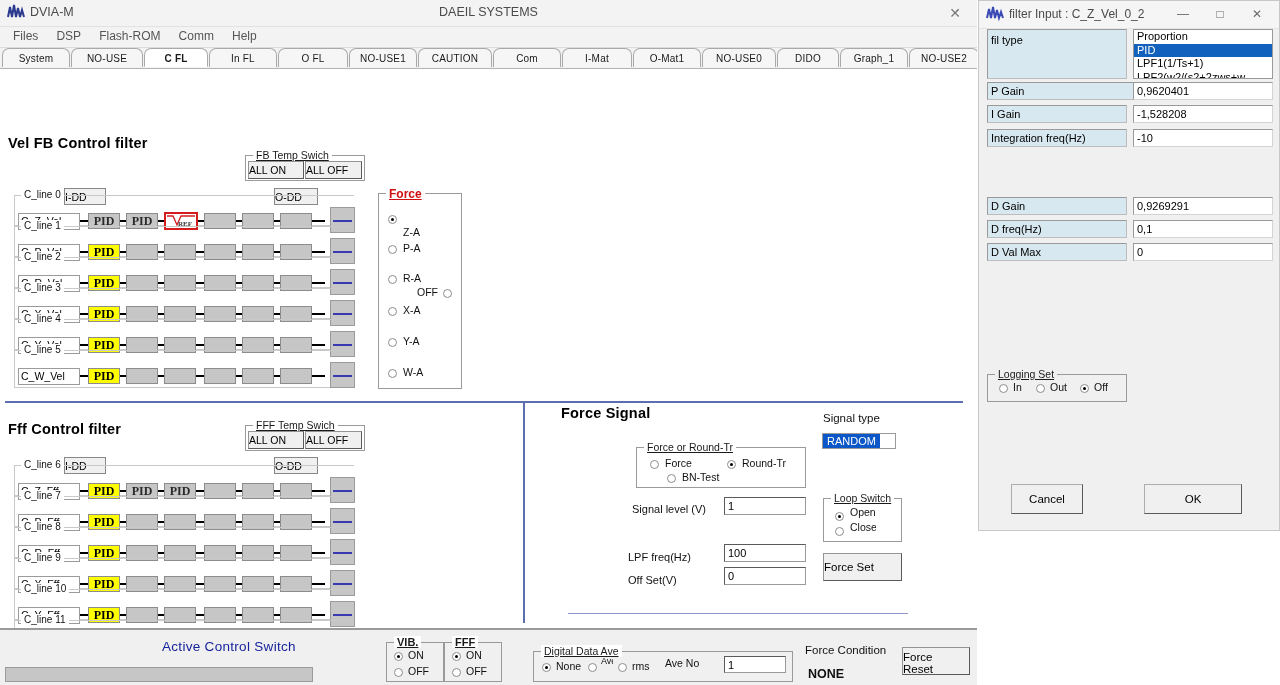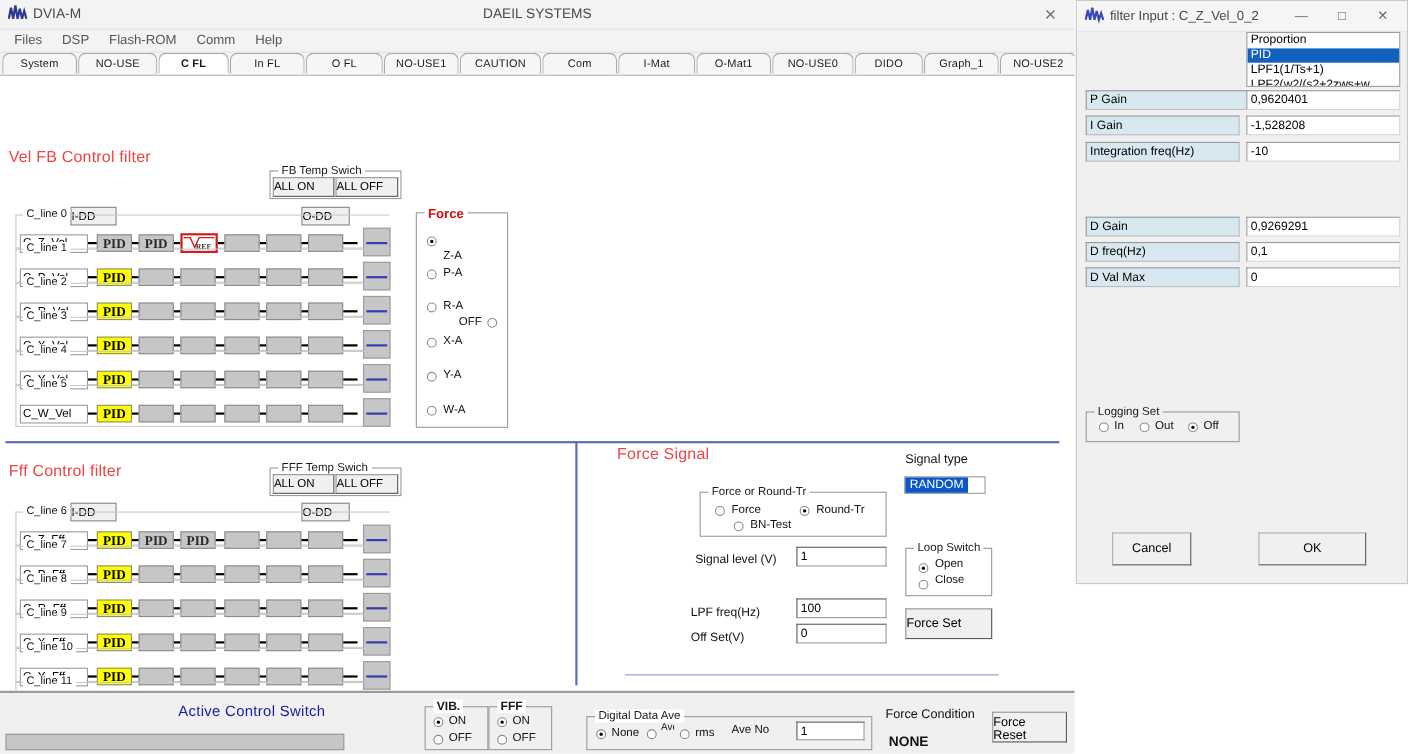--- a/index.html
+++ b/index.html
@@ -28,25 +28,25 @@
   .tab{position:absolute;top:0;height:19px;line-height:19px;text-align:center;font-size:10px;color:#1a1a1a;
        background:#f6f6f6;border:1px solid #a9a9a9;border-bottom:none;
        border-radius:7px 7px 0 0;box-sizing:border-box;cursor:pointer;letter-spacing:.2px;}
   .tab.active{background:#ffffff;font-weight:bold;border-bottom:1px solid #ffffff;z-index:3;}
 
   
   .content{position:relative;height:600px;background:#fff;}
   .h-sep{position:absolute;height:2px;background:#5b6fae;}
   .v-sep{position:absolute;width:2px;background:#5b6fae;}
 
-  .sect-title{position:absolute;font-size:14.5px;font-weight:normal;color:#ef4444;letter-spacing:.2px;}
+  .sect-title{position:absolute;font-size:14.5px;font-weight:bold;color:#000000;letter-spacing:.2px;}
 
   
   .grp{position:absolute;border:1px solid #9a9a9a;box-sizing:border-box;}
-  .grp>.cap{position:absolute;top:-7px;left:7px;background:#fff;padding:0 3px;font-size:10.5px;color:#1a1a1a;white-space:nowrap;}
+  .grp>.cap{position:absolute;top:-7px;left:7px;background:#fff;padding:0 3px;font-size:10.5px;color:#1a1a1a;white-space:nowrap;text-decoration:underline;}
   .grp.redcap>.cap{color:#d01010;font-weight:bold;font-size:12px;}
 
   .btn{position:absolute;background:#f0f0f0;border:1px solid #949494;border-right-color:#5a5a5a;
        border-bottom-color:#5a5a5a;box-sizing:border-box;text-align:left;font-size:10.5px;color:#000;cursor:pointer;}
   .btn.flat{border:1px solid #888;}
 
   
   .linebox{position:absolute;border:1px solid #c9c9c9;border-right:none;box-sizing:border-box;}
   .linebox>.cap{position:absolute;top:-7px;left:6px;background:#fff;padding:0 3px;font-size:10px;color:#111;white-space:nowrap;}
 
@@ -459,20 +459,21 @@
       <svg width="18" height="16" viewBox="0 0 18 16">
         <path d="M1 12 L3 3 L5 12 L7 1 L9 12 L11 4 L13 12 L15 6 L17 12" fill="none" stroke="#3a4bb5" stroke-width="2"></path>
       </svg>
     </span>
     <span class="dlg-title">filter Input : C_Z_Vel_0_2</span>
     <span class="dlg-ctl" style="right:78px">—</span>
     <span class="dlg-ctl" style="right:41px">□</span>
     <span class="dlg-ctl" style="right:4px">✕</span>
   </div>
 
+  <div class="dlabel" style="left:8px;top:28px;width:140px;height:50px;padding-top:2px">fil type</div>
   <div class="lstbox" style="left:154px;top:28px;width:140px;height:50px">
     <div>Proportion</div>
     <div class="sel">PID</div>
     <div>LPF1(1/Ts+1)</div>
     <div>LPF2(w2/(s2+2zws+w</div>
   </div>
 
   <div class="dlabel" style="left:8px;top:81px;width:152px;height:18px">P Gain</div>
   <div class="dfield" style="left:154px;top:81px;width:140px;height:18px">0,9620401</div>
 

